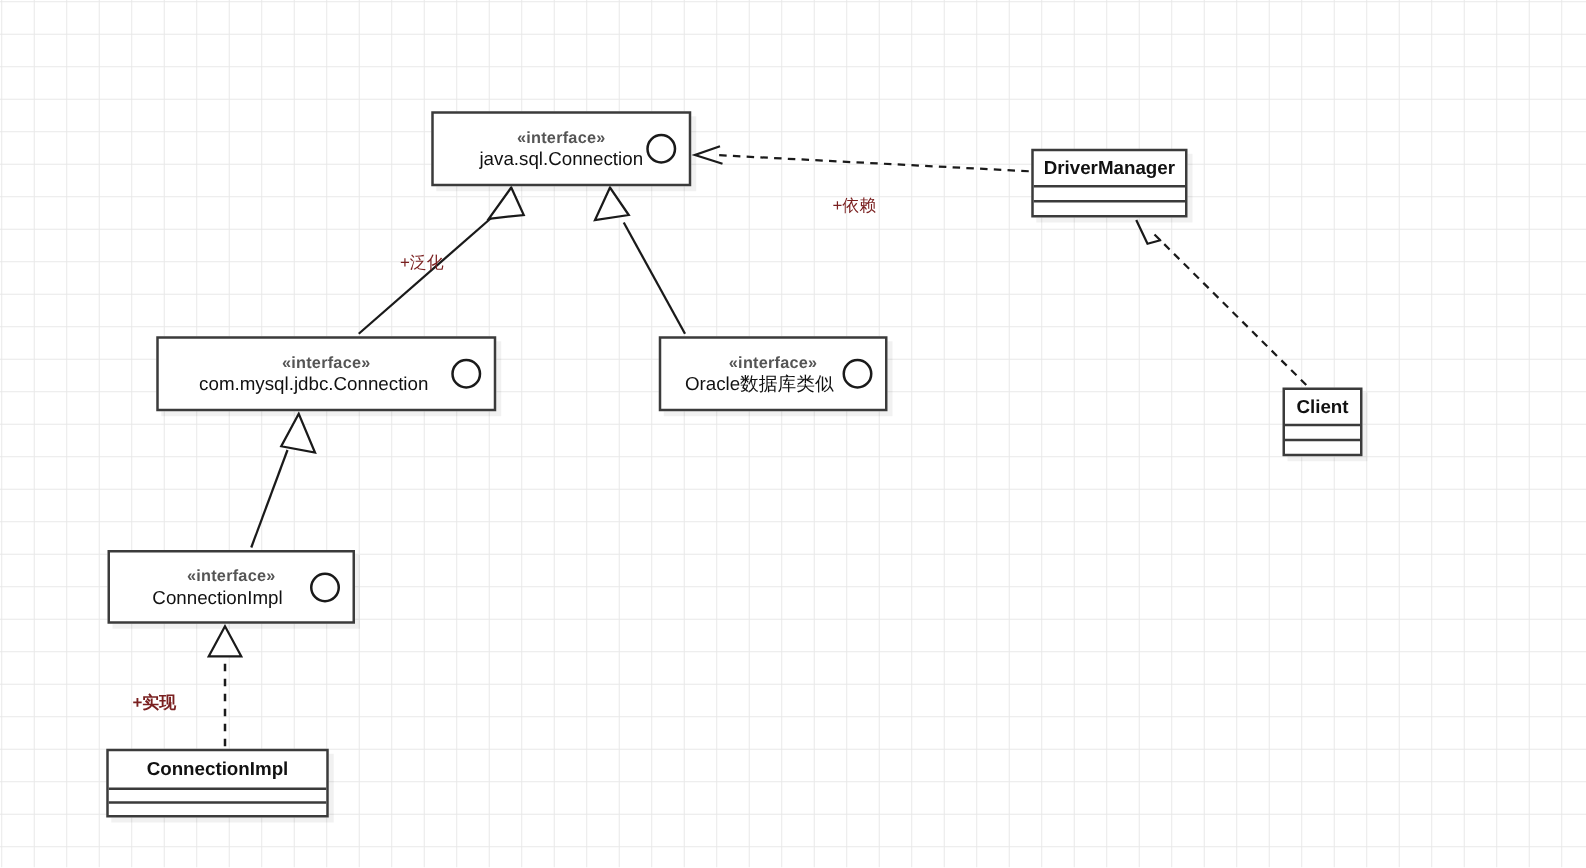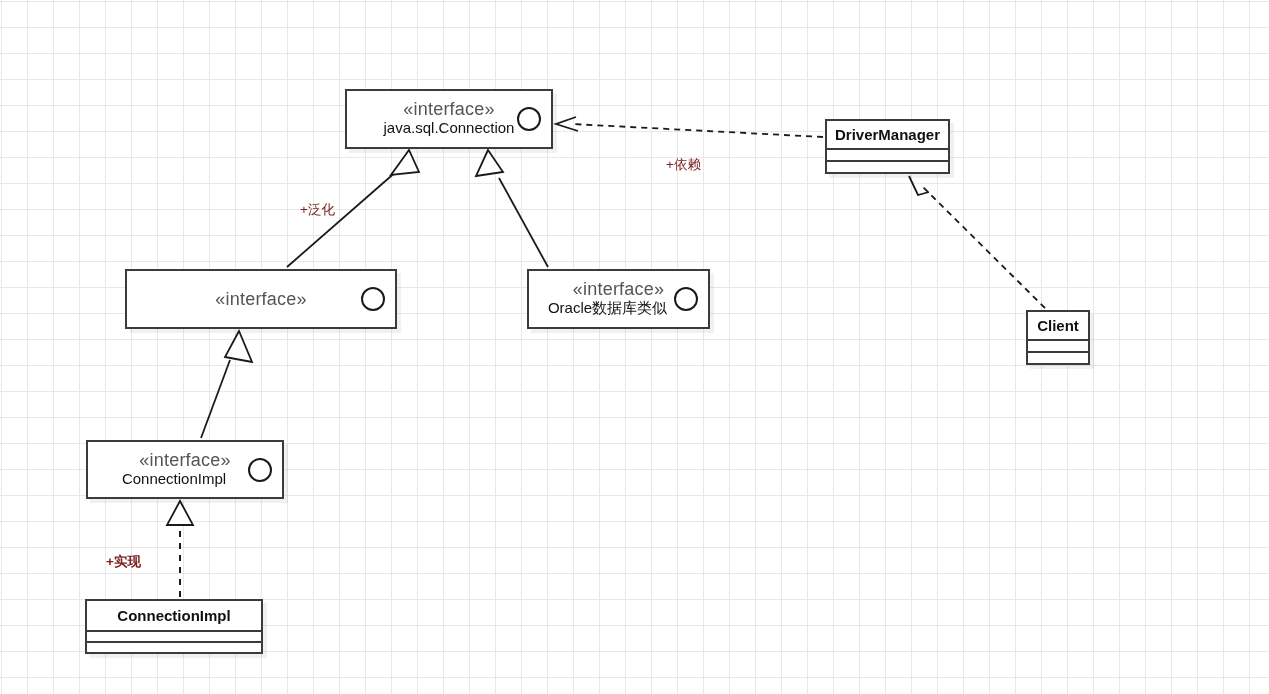--- a/index.html
+++ b/index.html
@@ -40,24 +40,25 @@
     box-sizing: border-box;
     width: 100%;
     height: 100%;
     display: flex;
     flex-direction: column;
     align-items: center;
     justify-content: center;
     padding: 4px 6px;
   }
   .stereotype {
-    font-size: 18px;
+    font-size: 13px;
     color: #555555;
     line-height: 17px;
     letter-spacing: 0.2px;
+    font-weight: bold;
   }
   .iface-name {
     font-size: 15px;
     font-weight: normal;
     color: #111111;
     line-height: 19px;
     white-space: nowrap;
   }
   .iface-circle {
     position: absolute;
@@ -141,20 +142,21 @@
     <div class="iface-body">
       <div class="stereotype">«interface»</div>
       <div class="iface-name">java.sql.Connection</div>
       <div class="iface-circle"></div>
     </div>
   </div>
 
   <div class="node" style="left:125px; top:269px; width:272px; height:60px;">
     <div class="iface-body">
       <div class="stereotype">«interface»</div>
+      <div class="iface-name" style="padding-right:20px;">com.mysql.jdbc.Connection</div>
       <div class="iface-circle"></div>
     </div>
   </div>
 
   <div class="node" style="left:527px; top:269px; width:183px; height:60px;">
     <div class="iface-body">
       <div class="stereotype">«interface»</div>
       <div class="iface-name" style="padding-right:22px;text-align:right;">Oracle数据库类似</div>
       <div class="iface-circle"></div>
     </div>
@@ -179,19 +181,19 @@
     <div class="class-compartment" style="height:11px;"></div>
     <div class="class-compartment last" style="height:9px;"></div>
   </div>
 
   <div class="node" style="left:1026px; top:310px; width:64px; height:55px;">
     <div class="class-title" style="height:29px;">Client</div>
     <div class="class-compartment" style="height:12px;"></div>
     <div class="class-compartment last" style="height:10px;"></div>
   </div>
 
-  <div class="edge-label" style="left:300px; top:186px;">+泛化</div>
+  <div class="edge-label" style="left:320px; top:186px;">+泛化</div>
 
   <div class="edge-label" style="left:666px; top:141px;">+依赖</div>
 
   <div class="edge-label" style="left:106px; top:538px;font-weight:bold;">+实现</div>
 
 </div>
 
 </body></html>

